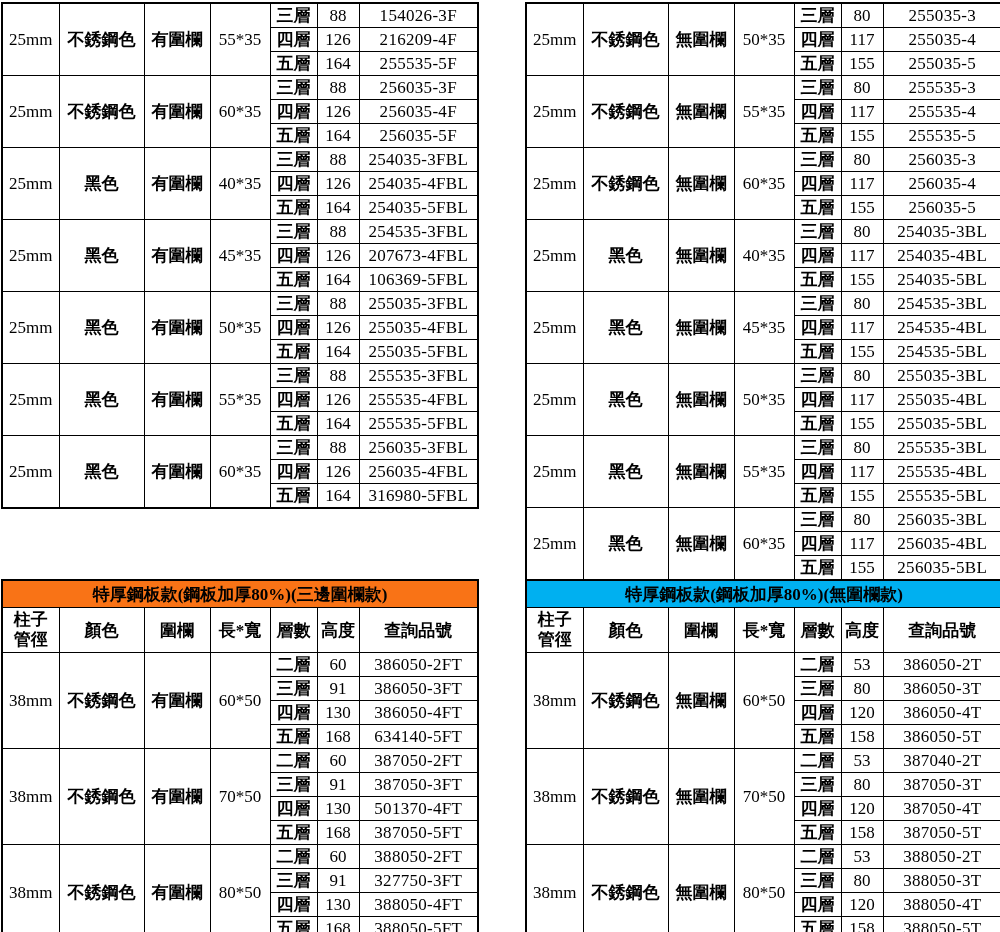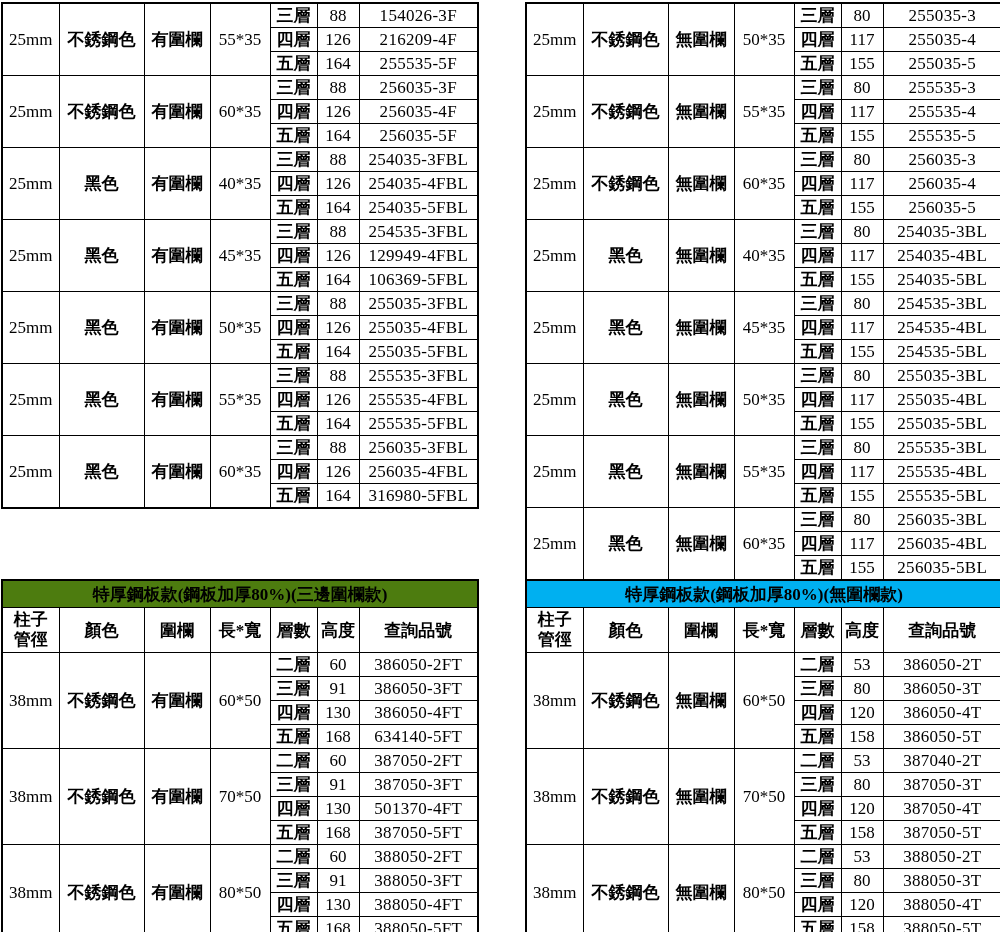--- a/index.html
+++ b/index.html
@@ -100,21 +100,21 @@
             <td class="cjk" rowspan="3">黑色</td>
             <td class="cjk" rowspan="3">有圍欄</td>
             <td rowspan="3">45*35</td>
             <td class="cjk">三層</td>
             <td>88</td>
             <td class="code">254535-3FBL</td>
           </tr>
           <tr class="sub">
             <td class="cjk">四層</td>
             <td>126</td>
-            <td class="code">129949-4FBL</td>
+            <td class="code">207673-4FBL</td>
           </tr>
           <tr class="sub">
             <td class="cjk">五層</td>
             <td>164</td>
             <td class="code">106369-5FBL</td>
           </tr>
           <tr class="sub">
             <td rowspan="3">25mm</td>
             <td class="cjk" rowspan="3">黑色</td>
             <td class="cjk" rowspan="3">有圍欄</td>
@@ -347,21 +347,21 @@
           <col style="width: 57px;">
           <col style="width: 85px;">
           <col style="width: 66px;">
           <col style="width: 60px;">
           <col style="width: 47px;">
           <col style="width: 42px;">
           <col style="width: 119px;">
         </colgroup>
         <tbody>
           <tr>
-            <td class="title-cell" colspan="7" style="background: #4d7c0f;">特厚鋼板款(鋼板加厚80%)(三邊圍欄款)</td>
+            <td class="title-cell" colspan="7" style="background: #f97316;">特厚鋼板款(鋼板加厚80%)(三邊圍欄款)</td>
           </tr>
           <tr class="hdr-row">
             <td class="hdr">
               <div class="hline">柱子</div>
               <div class="hline">管徑</div>
             </td>
             <td class="hdr">顏色</td>
             <td class="hdr">圍欄</td>
             <td class="hdr">長*寬</td>
             <td class="hdr">層數</td>
@@ -421,21 +421,21 @@
             <td class="cjk" rowspan="4">不銹鋼色</td>
             <td class="cjk" rowspan="4">有圍欄</td>
             <td rowspan="4">80*50</td>
             <td class="cjk">二層</td>
             <td>60</td>
             <td class="code">388050-2FT</td>
           </tr>
           <tr class="sub">
             <td class="cjk">三層</td>
             <td>91</td>
-            <td class="code">388050-3FT</td>
+            <td class="code">327750-3FT</td>
           </tr>
           <tr class="sub">
             <td class="cjk">四層</td>
             <td>130</td>
             <td class="code">388050-4FT</td>
           </tr>
           <tr class="sub">
             <td class="cjk">五層</td>
             <td>168</td>
             <td class="code">388050-5FT</td>

